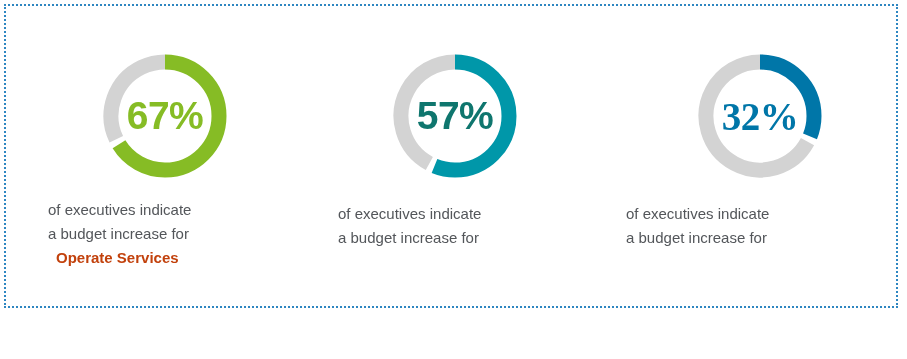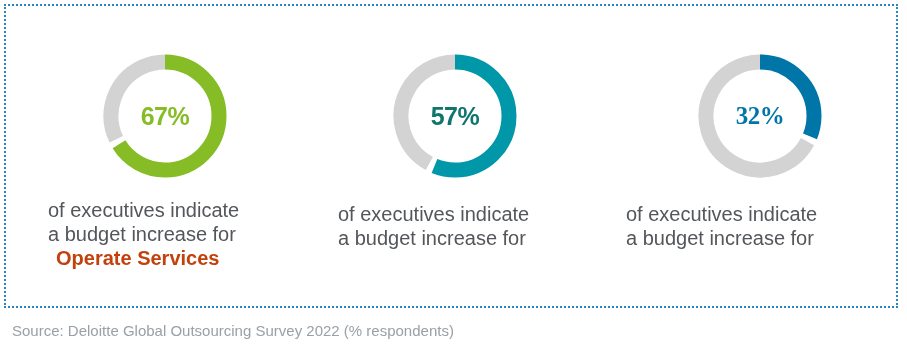--- a/index.html
+++ b/index.html
@@ -69,28 +69,28 @@
 
   .donut-label {
     position: absolute;
     left: 0;
     top: 0;
     width: 128px;
     height: 128px;
     display: flex;
     align-items: center;
     justify-content: center;
-    font-size: 25px;
+    font-size: 39px;
     font-weight: bold;
     letter-spacing: -0.5px;
   }
 
   .caption {
     position: absolute;
-    font-size: 20px;
+    font-size: 15px;
     line-height: 24px;
     color: #53565A;
     white-space: nowrap;
   }
   .col-0 .caption { left: 8px;  top: 198px; }
   .col-1 .caption { left: 8px;  top: 202px; }
   .col-2 .caption { left: 8px;  top: 202px; }
 
   .caption .bold-line {
     display: block;
@@ -156,15 +156,14 @@
         <div class="donut-label" style="color: rgb(0, 118, 168);">32%</div>
       </div>
       <div class="caption">
         <span>of executives indicate</span><br>
         <span>a budget increase for</span>
       </div>
     </div>
 
   </div>
 
-  <div class="source-note">Source: Deloitte Global Outsourcing Survey 2022 (% respondents)</div>
 
 </div>
 
 </body></html>

